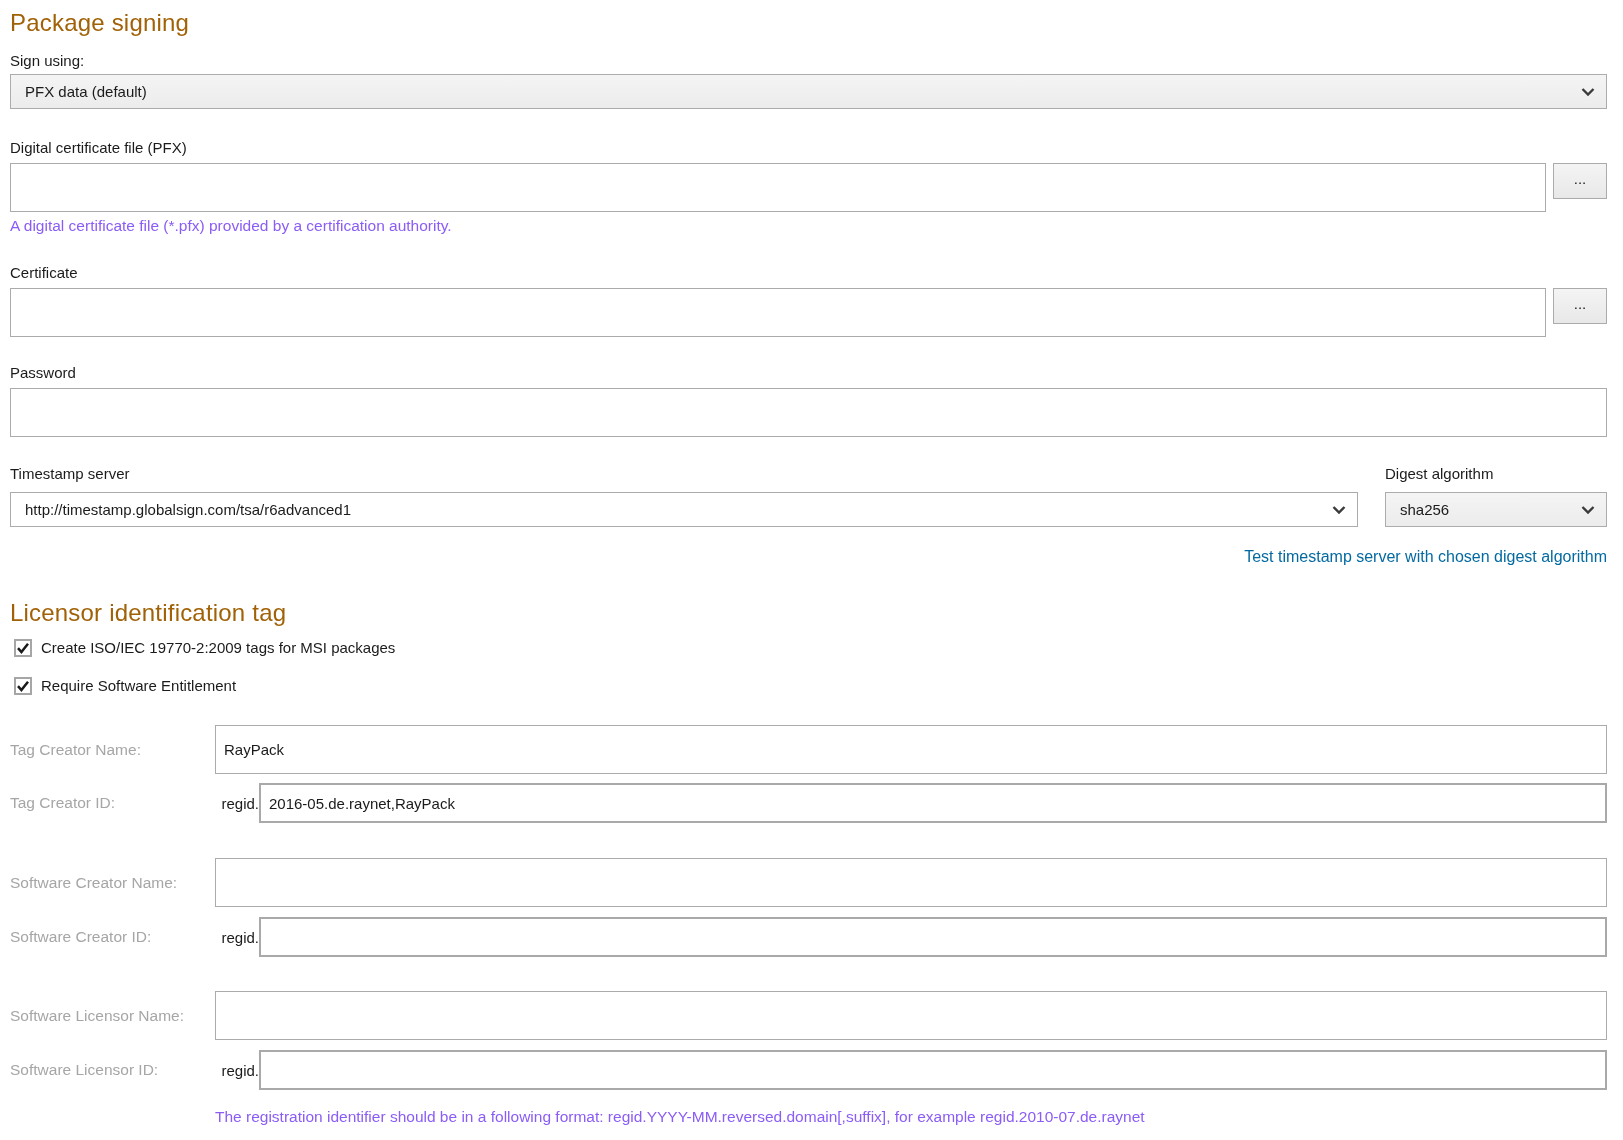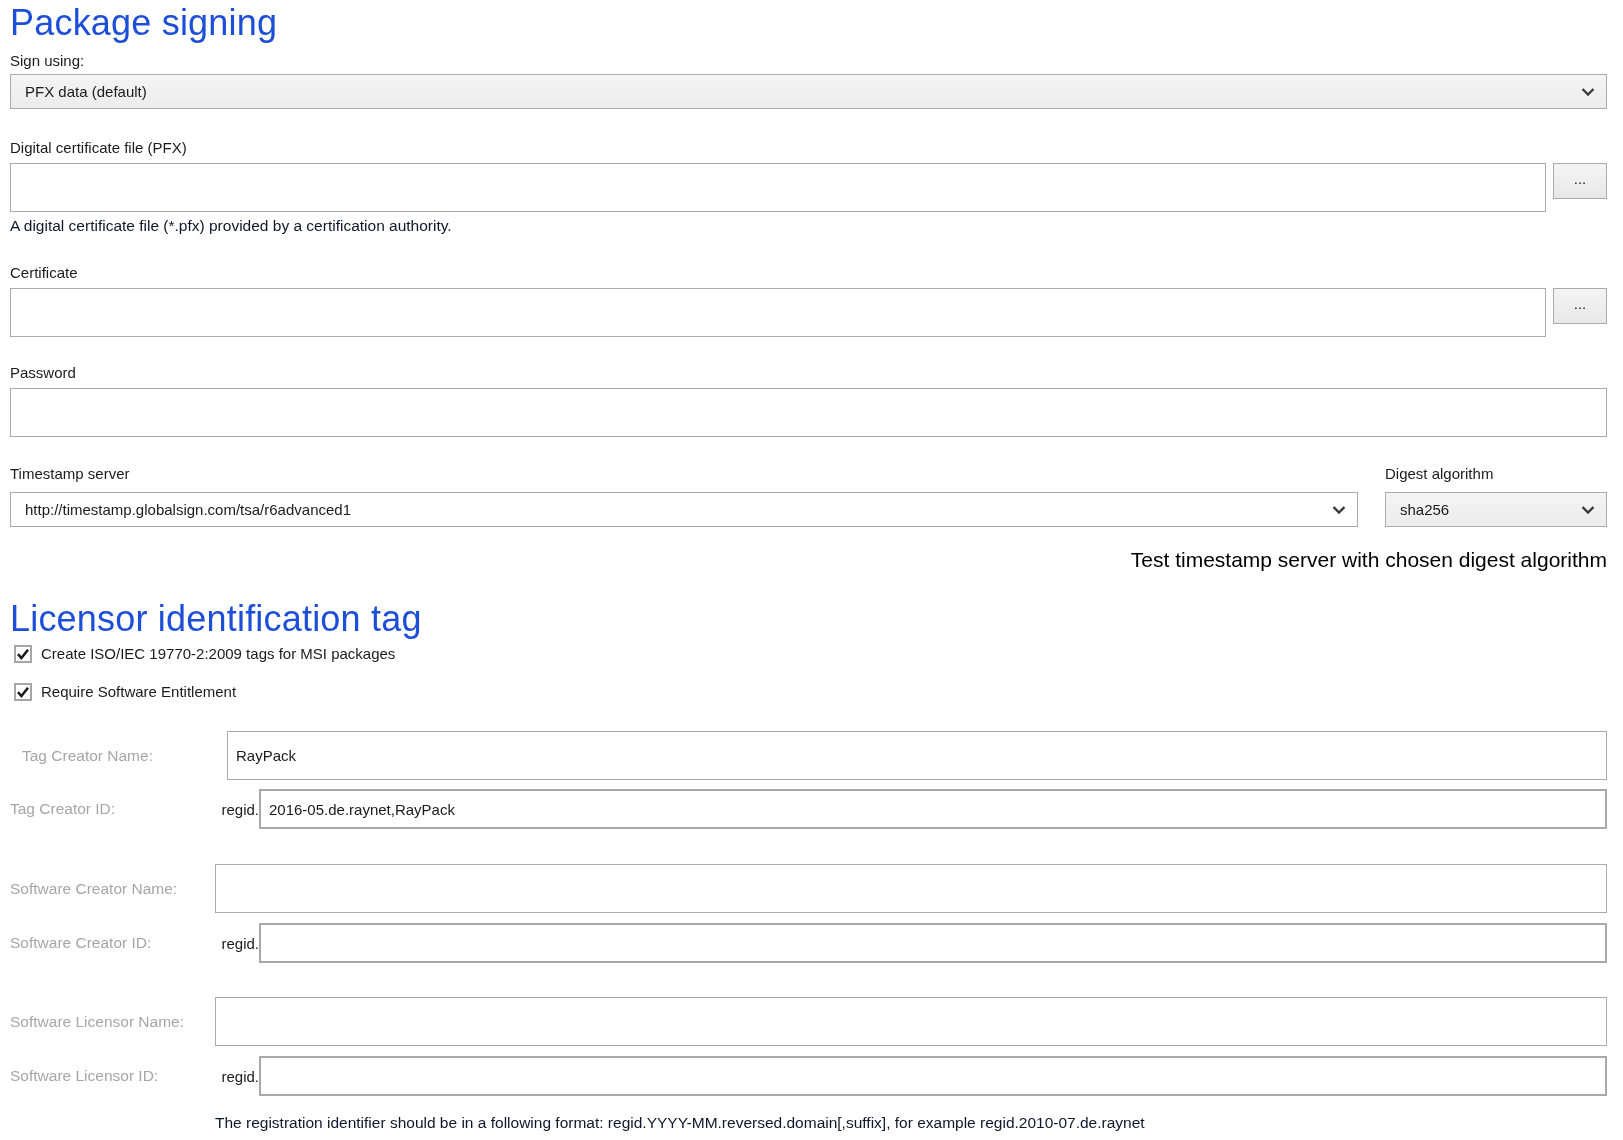--- a/index.html
+++ b/index.html
@@ -6,28 +6,28 @@
   html, body { width: 1623px; height: 1140px; background: #ffffff; }
   body {
     font-family: "Liberation Sans", "DejaVu Sans", sans-serif;
     font-size: 15px;
     color: #1b1b1b;
     overflow: hidden;
   }
   .page { width: 1623px; padding: 0 16px 0 10px; }
 
   h1.section-title {
-    font-size: 36px;
+    font-size: 24px;
     font-weight: 300;
-    color: #1d4ed8;
+    color: #a16207;
     line-height: 38px;
     letter-spacing: 0.2px;
   }
   .lbl { display: block; height: 20px; line-height: 20px; color: #1b1b1b; }
-  .hint { color: #0f172a; font-size: 15.5px; height: 22px; line-height: 22px; }
+  .hint { color: #8b5cf6; font-size: 15.5px; height: 22px; line-height: 22px; }
 
   
   .select {
     position: relative;
     height: 35px;
     border: 1px solid #acacac;
     background: linear-gradient(#f4f4f4, #ececec);
     display: flex;
     align-items: center;
     padding-left: 14px;
@@ -75,21 +75,21 @@
 
   
   .ts-row { display: flex; }
   .ts-col { width: 1348px; }
   .ts-gap { width: 27px; }
   .da-col { flex: 1; }
   .ts-row .lbl { height: 20px; }
   .ts-row .select { margin-top: 8px; }
 
   .link-row { text-align: right; }
-  .link { color: #000000; text-decoration: none; font-size: 21px; cursor: pointer; }
+  .link { color: #0369a1; text-decoration: none; font-size: 16px; cursor: pointer; }
 
   
   .cb-row { display: flex; align-items: center; height: 20px; }
   .cb-box {
     width: 18px; height: 18px;
     border: 2px solid #a6a6a6;
     background: #fff;
     margin-left: 4px;
     display: flex; align-items: center; justify-content: center;
     cursor: default;
@@ -119,21 +119,21 @@
   .mt-input { margin-top: 5px; }
   .mt-hint { margin-top: 3px; }
   .mt-cert-label { margin-top: 26px; }
   .mt-pass-label { margin-top: 26px; }
   .mt-ts-row { margin-top: 27px; }
   .mt-link { margin-top: 21px; }
   .mt-h2 { margin-top: 28px; }
   .mt-cb1 { margin-top: 6px; }
   .mt-cb2 { margin-top: 18px; }
   .mt-grid { margin-top: 29px; }
-  .mb-name1 { margin-bottom: 9px; margin-left: 12px; }
+  .mb-name1 { margin-bottom: 9px; }
   .mb-id1 { margin-bottom: 35px; }
   .mb-name2 { margin-bottom: 10px; }
   .mb-id2 { margin-bottom: 34px; }
   .mb-name3 { margin-bottom: 10px; }
   .tag-hint { margin-top: 16px; padding-left: 205px; }
   .h1-top { padding-top: 4px; }
 </style>
 </head>
 <body>
 

